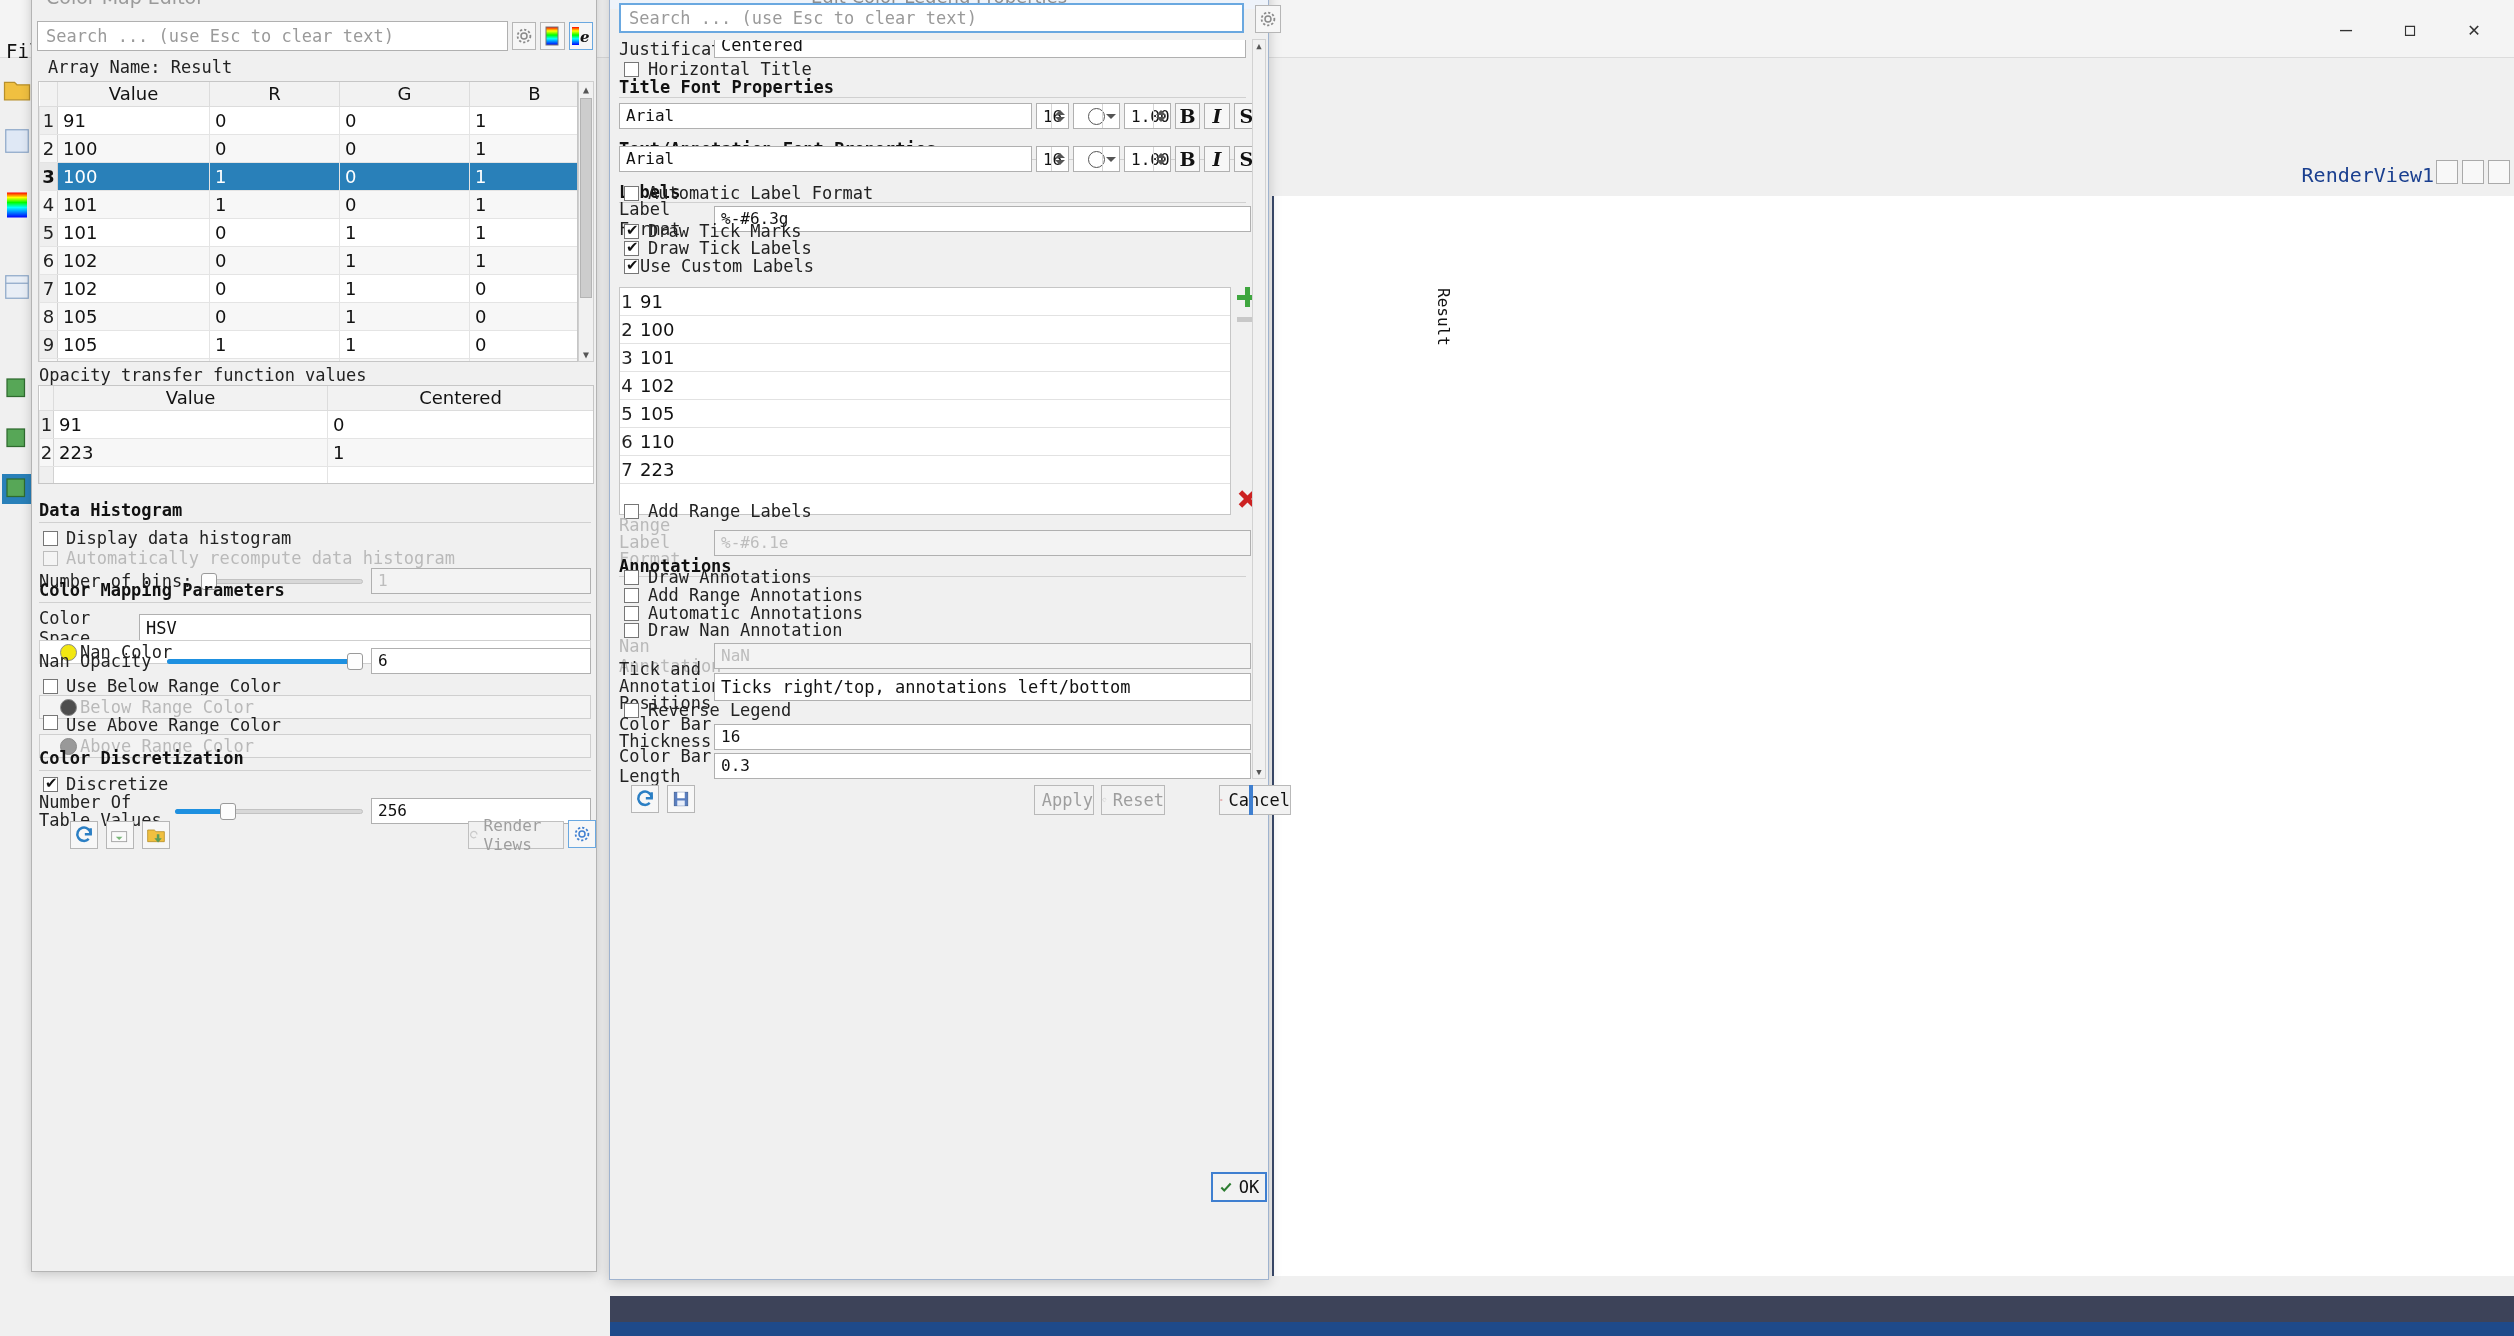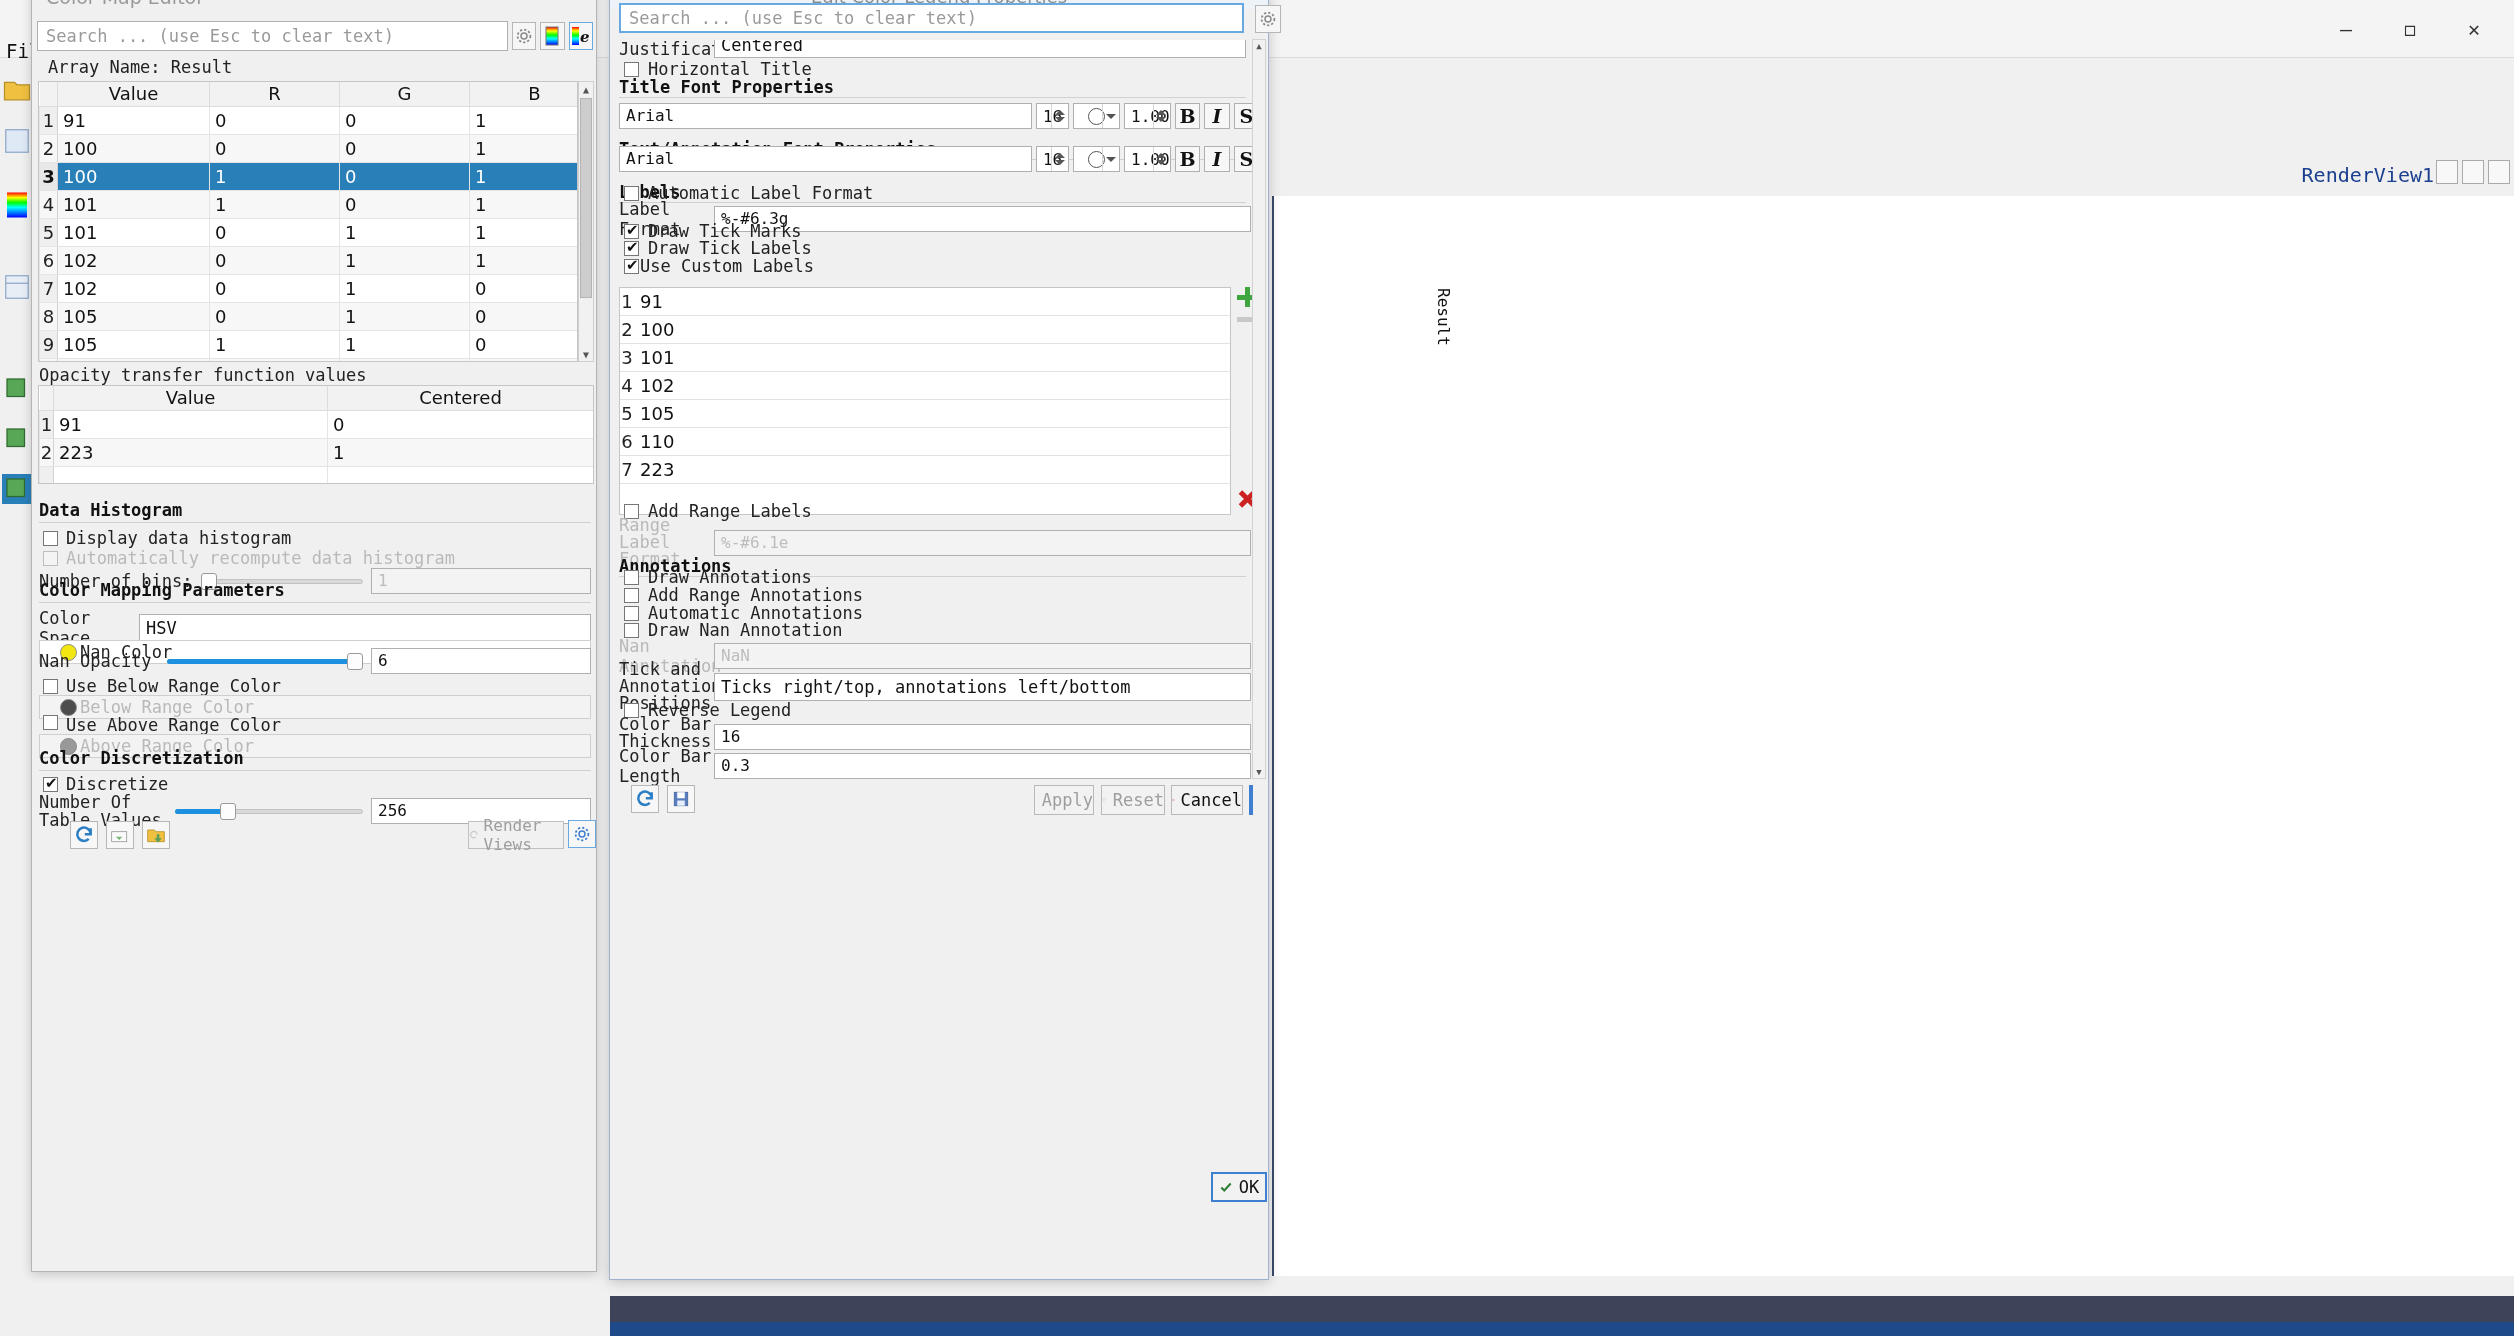--- a/index.html
+++ b/index.html
@@ -195,21 +195,21 @@
   .minusbtn { width:20px;height:5px; background:#c8c8c8; }
   .xbtn { width:18px;height:18px; position:relative; }
   .xbtn::before, .xbtn::after { content:""; position:absolute; left:7px; top:-1px; width:5px; height:20px; background:#cc2222; }
   .xbtn::before { transform:rotate(45deg);} .xbtn::after { transform:rotate(-45deg);}
 
   .dlgbtn {
     height:30px; border:1px solid #b9b9b9; background:#f2f2f2;
     font-family:"DejaVu Sans Mono",monospace; font-size:17px; color:#9e9e9e;
     display:flex;align-items:center;justify-content:center;gap:6px;
   }
-  .dlgbtn.enabled { color:#111; }
+  .dlgbtn.enabled { color:#111;margin-left:48px; }
   .dlgbtn.primary { border:2px solid #3f7fd0; background:#f2f2f2; color:#111; }
 
   .scrollcol { position:absolute; right:2px; width:14px; background:#f1f1f1; border:1px solid #d2d2d2; }
 </style>
 </head>
 <body>
 
 <div id="root">
 
   <div class="app-bg">

